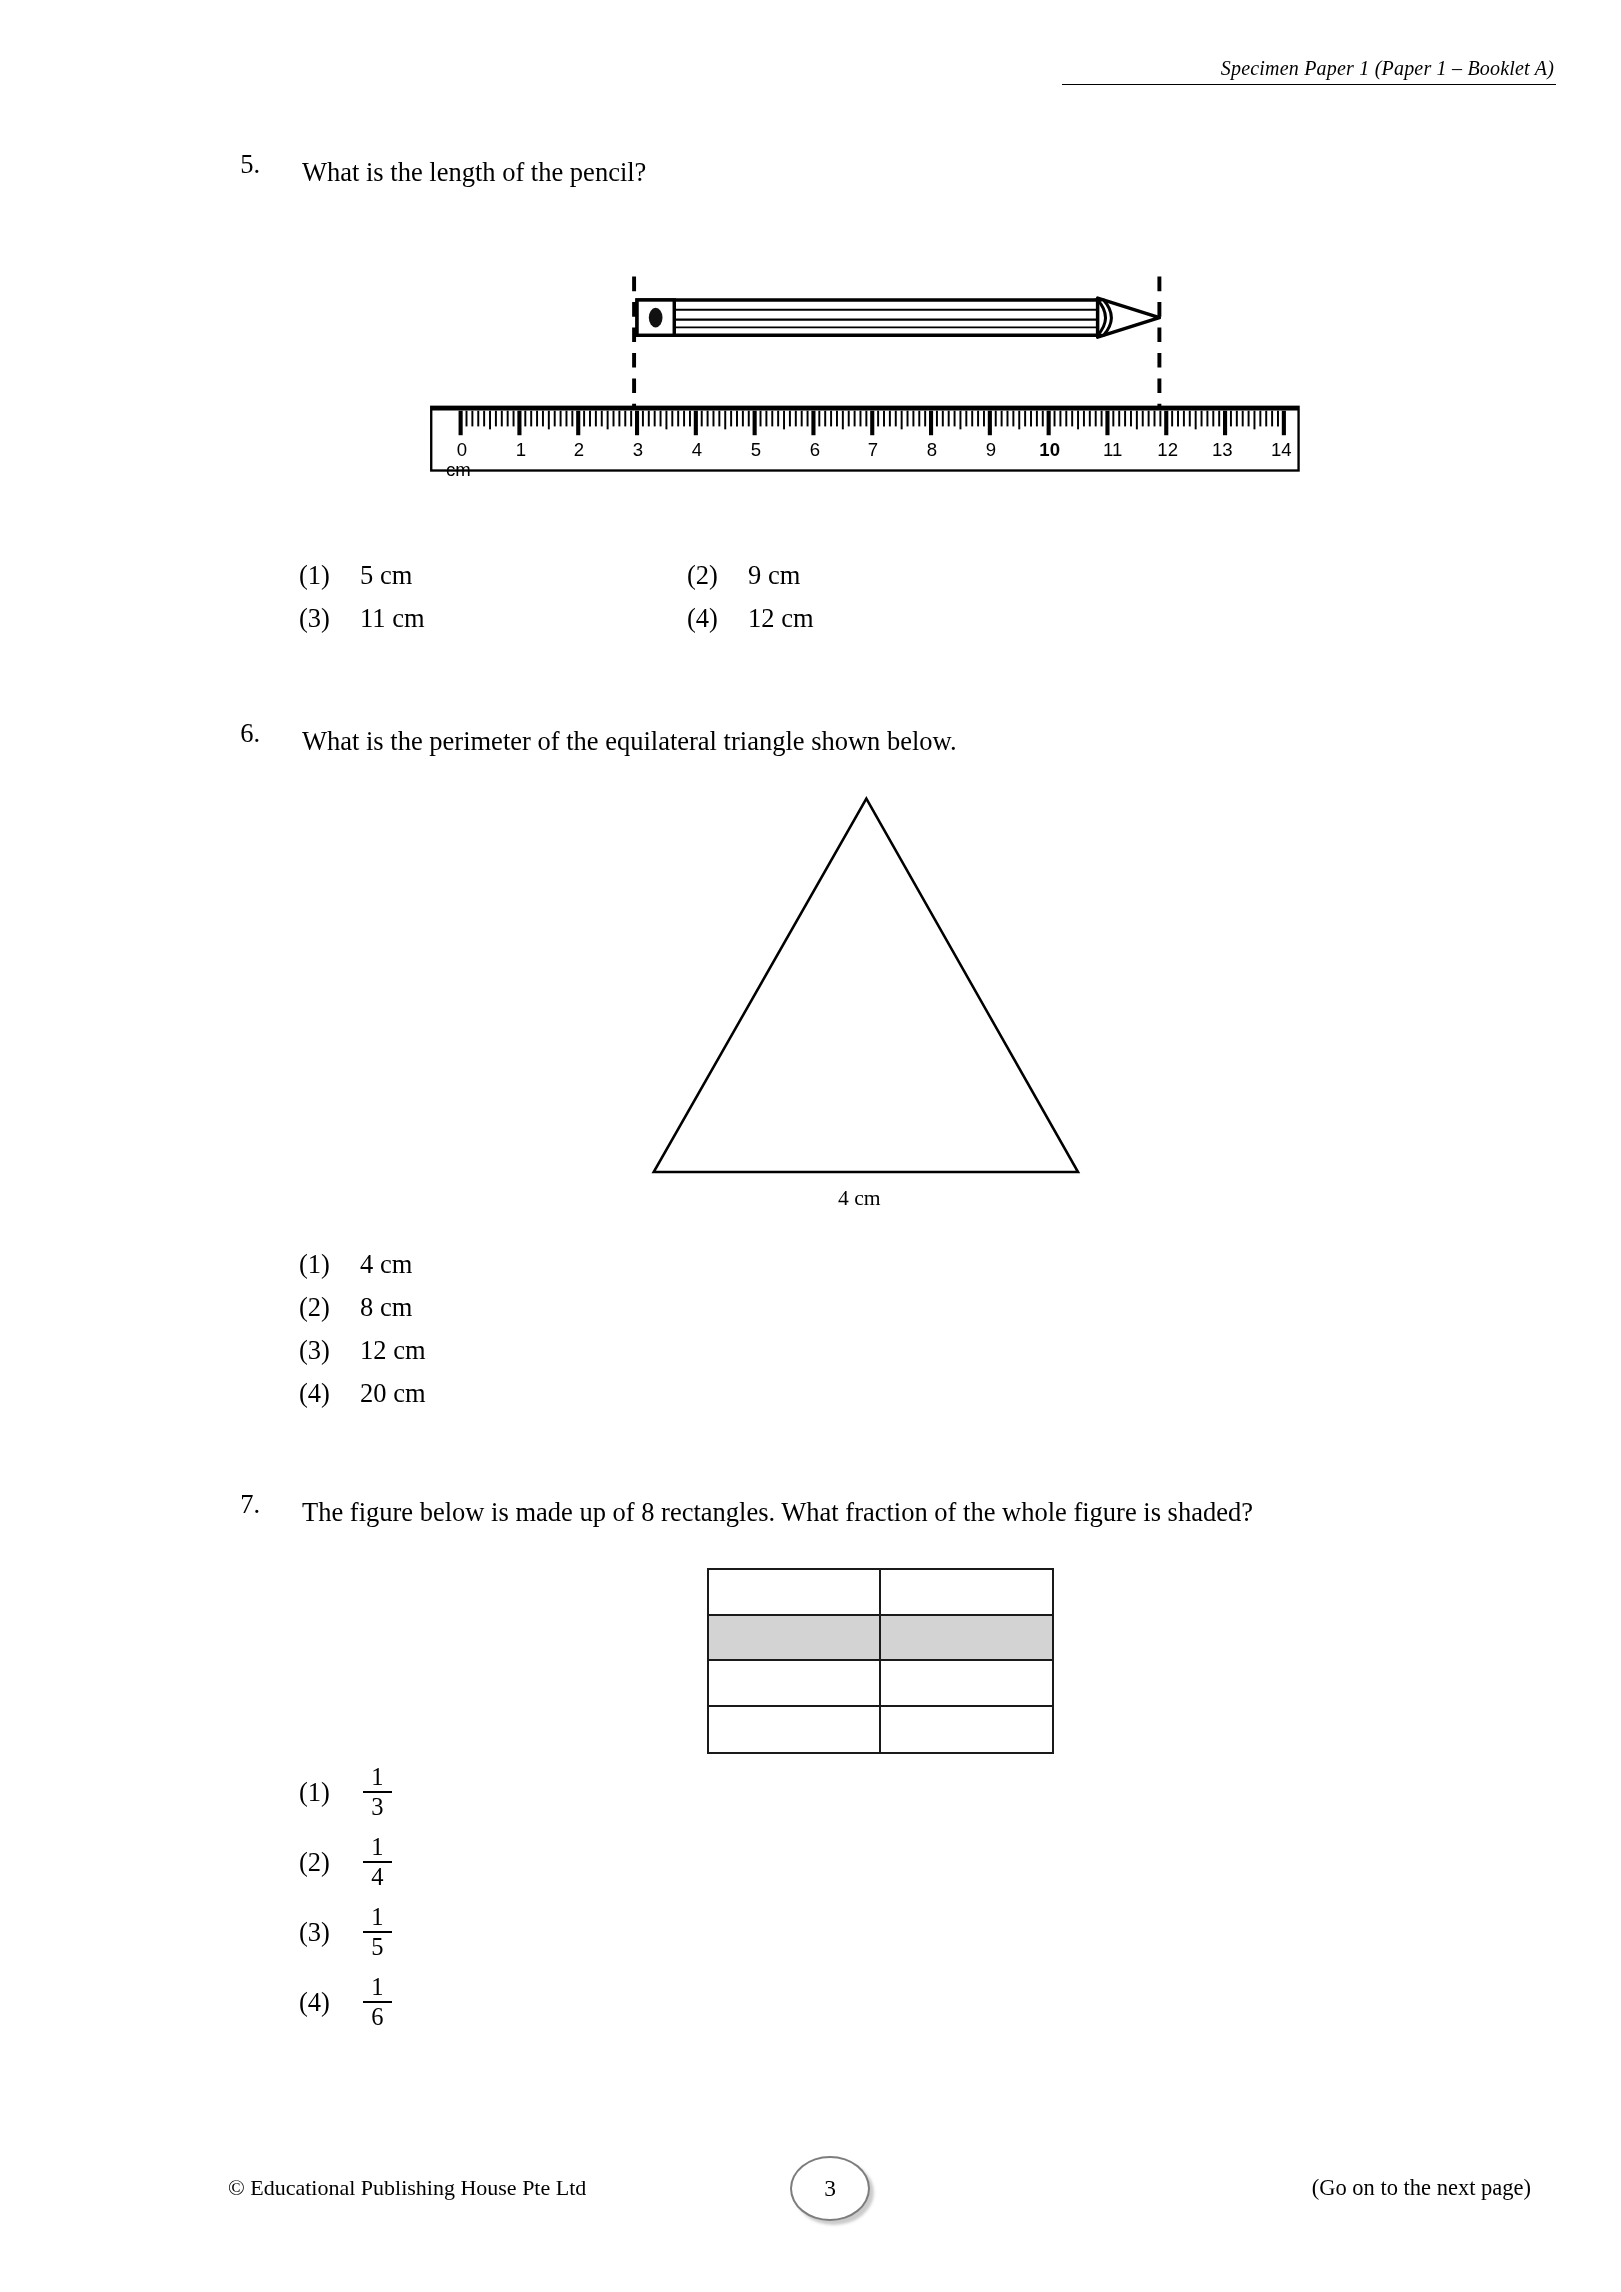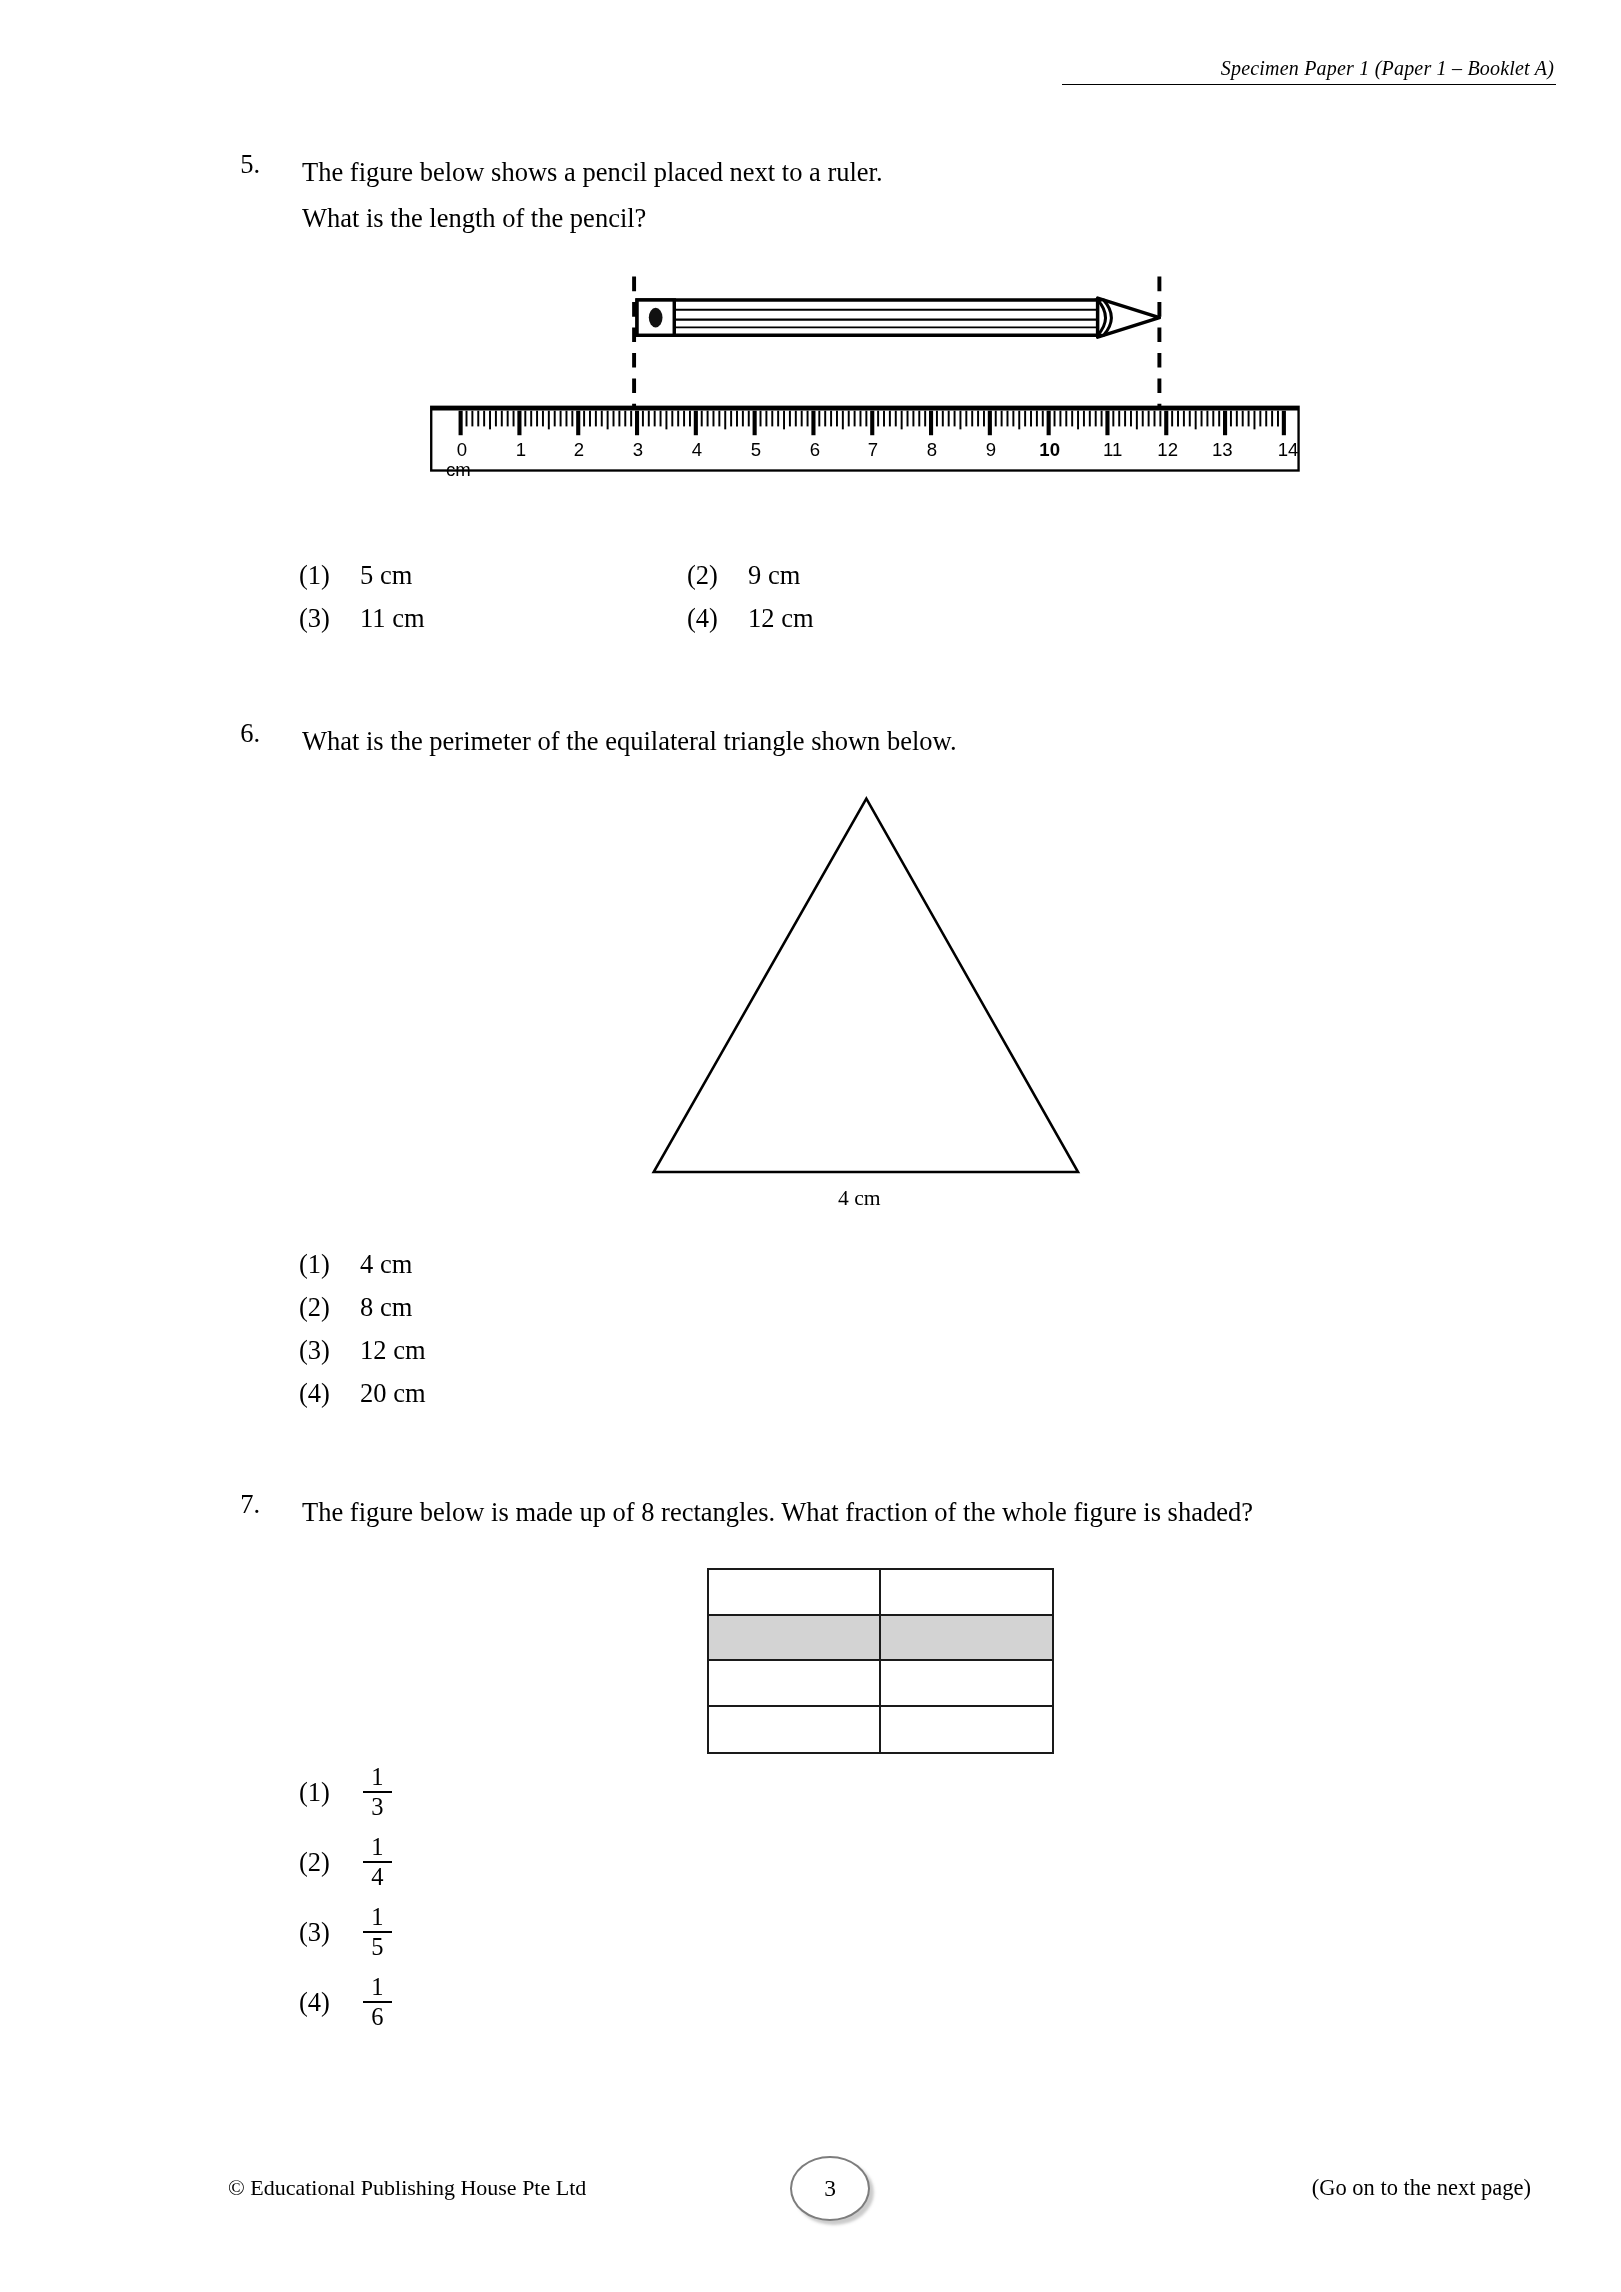--- a/index.html
+++ b/index.html
@@ -103,21 +103,20 @@
 
 <div class="page">
 
   <div class="header">
     <div class="header-text">Specimen Paper 1 (Paper 1 – Booklet A)</div>
     <div class="header-rule"></div>
   </div>
 
   <div class="q-num" style="left:221px; top:149px;">5.</div>
   <div class="q-body" style="left:302px; top:149px;">
-    <div>The figure below shows a pencil placed next to a ruler.</div>
     <div>What is the length of the pencil?</div>
   </div>
 
   <div class="ruler-fig">
     <svg width="1621" height="549" viewBox="0 0 1654 560" xmlns="http://www.w3.org/2000/svg">
 
       <line x1="647" y1="282" x2="647" y2="425" stroke="#000" stroke-width="4" stroke-dasharray="15,11"></line>
 
       <line x1="1183" y1="282" x2="1183" y2="425" stroke="#000" stroke-width="4" stroke-dasharray="15,11"></line>
 
@@ -296,21 +295,21 @@
     <div style="position:absolute; left:688px;  top:439px; width:17.6px; text-align:center; font-family:'Liberation Sans',sans-serif; font-size:18.6px;">4</div>
     <div style="position:absolute; left:747px;  top:439px; width:17.6px; text-align:center; font-family:'Liberation Sans',sans-serif; font-size:18.6px;">5</div>
     <div style="position:absolute; left:806px;  top:439px; width:17.6px; text-align:center; font-family:'Liberation Sans',sans-serif; font-size:18.6px;">6</div>
     <div style="position:absolute; left:864px;  top:439px; width:17.6px; text-align:center; font-family:'Liberation Sans',sans-serif; font-size:18.6px;">7</div>
     <div style="position:absolute; left:923px;  top:439px; width:17.6px; text-align:center; font-family:'Liberation Sans',sans-serif; font-size:18.6px;">8</div>
     <div style="position:absolute; left:982px; top:439px; width:17.6px; text-align:center; font-family:'Liberation Sans',sans-serif; font-size:18.6px;">9</div>
     <div style="position:absolute; left:1036px; top:439px; width:27.4px; text-align:center; font-family:'Liberation Sans',sans-serif; font-size:18.6px;font-weight:bold;">10</div>
     <div style="position:absolute; left:1095px; top:439px; width:27.4px; text-align:right; font-family:'Liberation Sans',sans-serif; font-size:18.6px;">11</div>
     <div style="position:absolute; left:1154px; top:439px; width:27.4px; text-align:center; font-family:'Liberation Sans',sans-serif; font-size:18.6px;">12</div>
     <div style="position:absolute; left:1212px; top:439px; width:27.4px; font-family:'Liberation Sans',sans-serif; font-size:18.6px;">13</div>
-    <div style="position:absolute; left:1271px; top:439px; width:27.4px; text-align:right; font-family:'Liberation Sans',sans-serif; font-size:18.6px;">14</div>
+    <div style="position:absolute; left:1271px; top:439px; width:27.4px; text-align:left; font-family:'Liberation Sans',sans-serif; font-size:18.6px;">14</div>
     <div style="position:absolute; left:446px; top:459px; font-family:'Liberation Sans',sans-serif; font-size:18.6px;">cm</div>
   </div>
 
   <div class="opts-2col" style="left:299px; top:554px;">
     <div class="opt-row">
       <span class="opt-label">(1)</span>
       <span class="opt-text">5 cm</span>
     </div>
     <div class="opt-row">
       <span class="opt-label">(2)</span>

